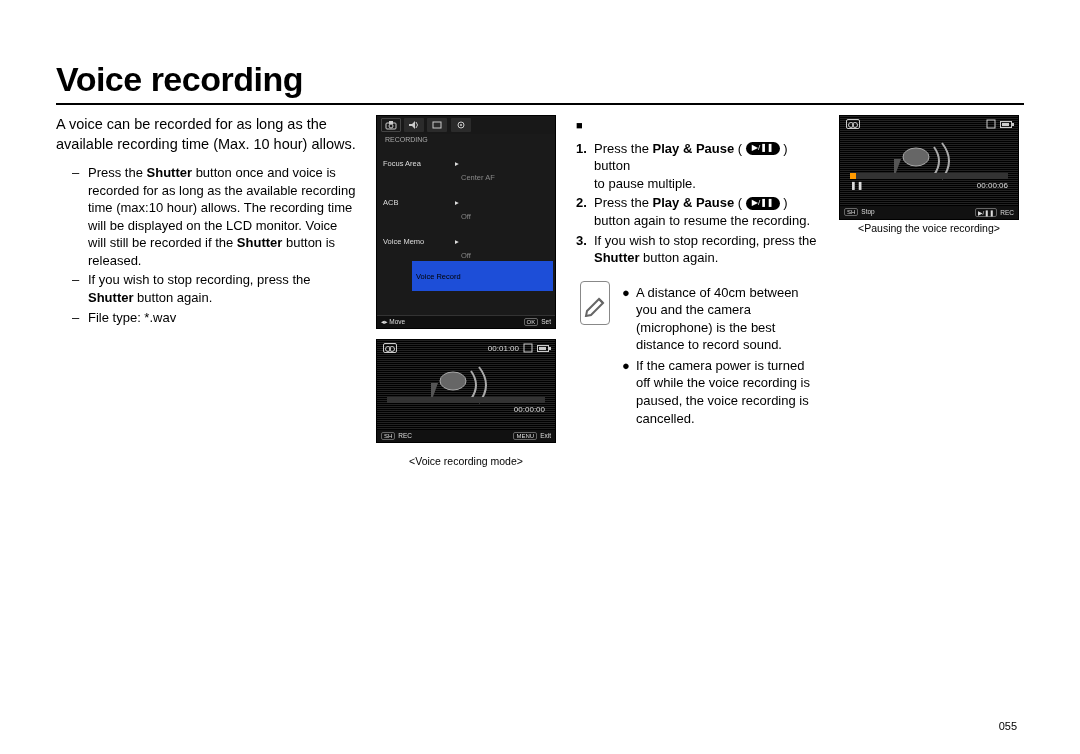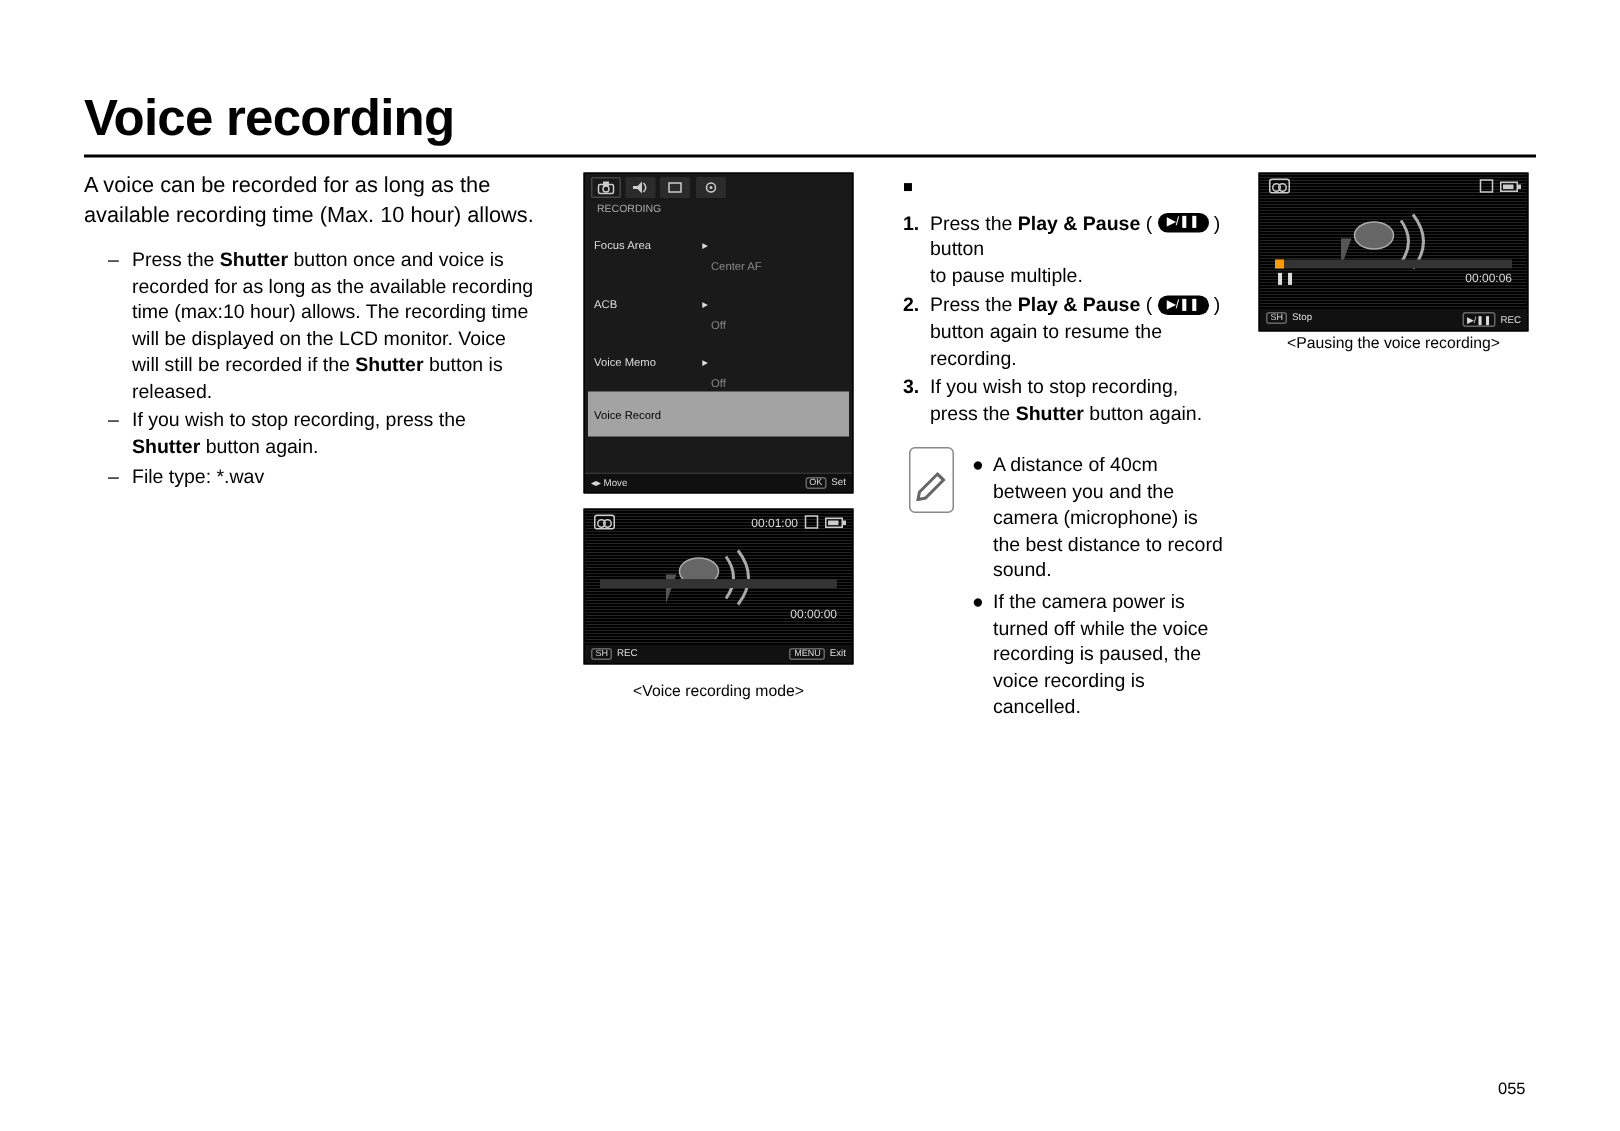--- a/index.html
+++ b/index.html
@@ -22,21 +22,21 @@
     margin: 0 0 4px 0;
     letter-spacing: -0.5px;
   }
   hr.title-rule {
     border: none;
     border-top: 2px solid #000;
     margin: 0 0 10px 0;
   }
   .columns {
     display: flex;
-    gap: 29px;
+    gap: 16px;
   }
   .col-left {
     width: 300px;
     font-size: 13px;
     line-height: 1.35;
   }
   .col-mid {
     width: 188px;
     display: flex;
     flex-direction: column;
@@ -123,21 +123,21 @@
     padding:0 2px 2px 2px;
   }
   .lcd-menu-head {
     font-size:7px; color:#aaa; padding:2px 6px 1px 6px;
   }
   .lcd-row {
     display:flex; align-items:center;
     font-size:7.5px;
     padding:1px 4px;
   }
-  .lcd-row.sel { background:#a3a3a3; color:#000;}
+  .lcd-row.sel { background:#1d4ed8; color:#000;margin-left:33px;}
   .lcd-lbl { width:70px; }
   .lcd-arr { width:8px; text-align:center;}
   .lcd-val { flex:1;margin-top:28px; }
   .lcd-row .lcd-val { color:#888;}
   .lcd-row.sel .lcd-val { color:#111;}
   .lcd-foot {
     display:flex; justify-content:space-between;
     font-size:6.5px; padding:2px 4px;
     border-top:1px solid #333;
   }
@@ -157,21 +157,21 @@
     position:absolute; top:3px; right:6px; font-size:8px; color:#ddd;
     display:flex; gap:4px; align-items:center;
   }
   .lcd2-timer-bot {
     position:absolute; bottom:16px; left:0; right:0;
   }
   .progress {
     height:6px; background:#333; margin:0 10px;
   }
   .prog-time {
-    text-align:right; font-size:8px; color:#ddd; padding:13px 10px 0 0;
+    text-align:right; font-size:8px; color:#ddd; padding:2px 10px 0 0;
   }
   .lcd2-foot {
     display:flex; justify-content:space-between;
     font-size:6.5px; padding:2px 4px; background:#111;
   }
   .caption {
     font-size:10.5px; text-align:right; margin:2px 0 0 0; color:#000;
   }
   .btn-chip {
     display:inline-flex; align-items:center; justify-content:center;

